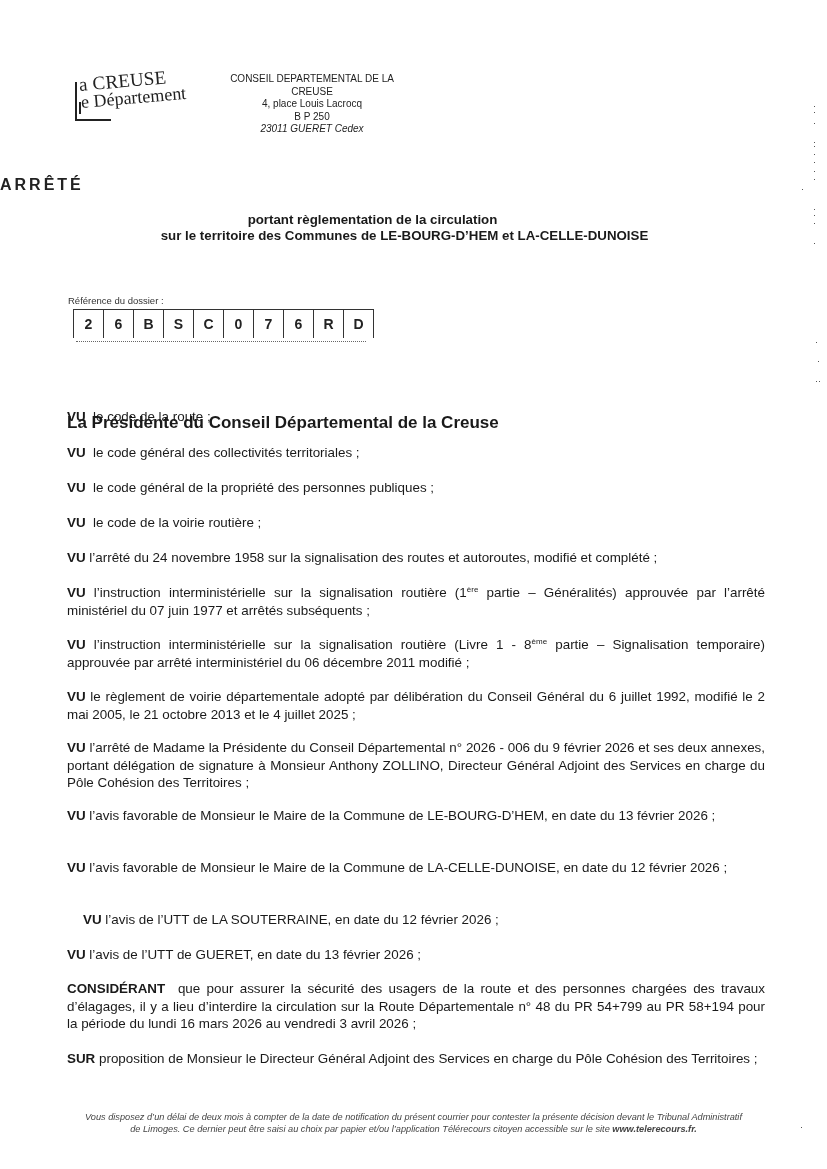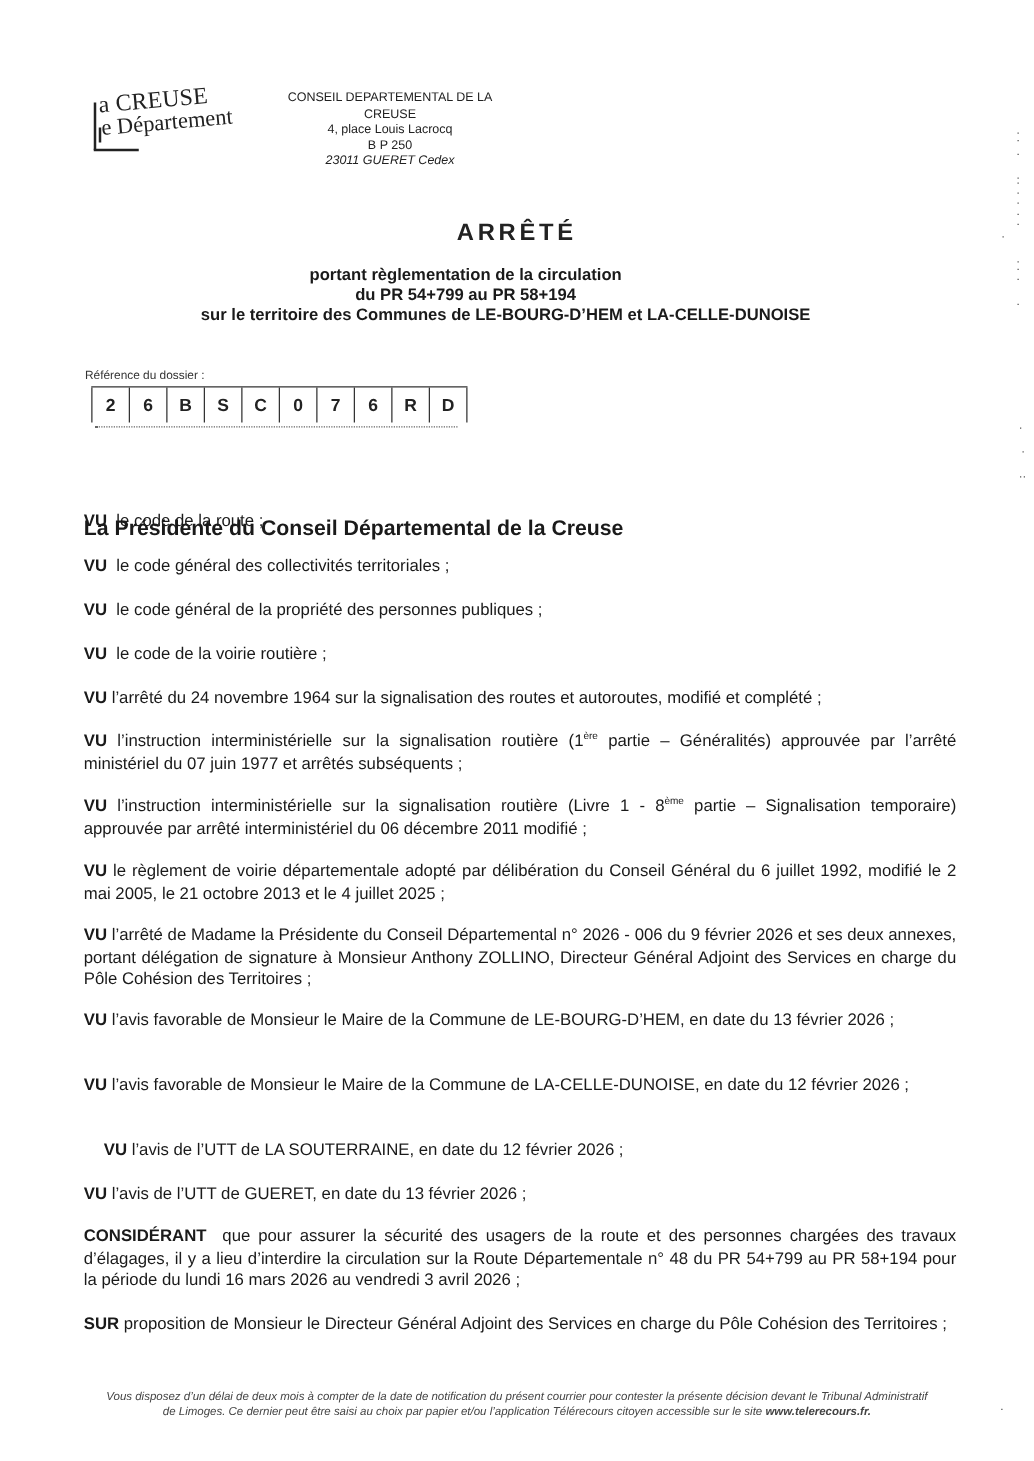--- a/index.html
+++ b/index.html
@@ -19,22 +19,22 @@
     .logo .l1 { position: absolute; left: 6px; top: 0px; font-size: 19px; transform: rotate(-5deg); transform-origin: left bottom; letter-spacing: 0.2px; }
     .logo .l2 { position: absolute; left: 8px; top: 18px; font-size: 18px; transform: rotate(-5deg); transform-origin: left bottom; }
 
     .address {
       left: 212px; top: 73px; width: 200px; text-align: center;
       font-size: 10px; line-height: 12.5px; color: #222;
     }
     .address .city { font-style: italic; }
 
     .title {
-      left: 0; width: 827px; top: 176px; text-align: center;
-      font-weight: bold; font-size: 19px; letter-spacing: 3px; color: #222;
+      left: 0; width: 827px; top: 176px; 
+      font-weight: bold; font-size: 16px; letter-spacing: 3px; color: #222;
     }
     .subtitle {
       left: 0; width: 745px; top: 212px; text-align: center;
       font-weight: bold; font-size: 13.3px; line-height: 16px; color: #1a1a1a;
     }
     .subtitle .last { padding-left: 64px; }
 
     .ref-label { left: 68px; top: 295px; font-size: 9.5px; color: #333; }
     .ref-boxes {
       left: 73px; top: 309px; height: 30px; display: flex;
@@ -80,21 +80,20 @@
   <div>CREUSE</div>
   <div>4, place Louis Lacrocq</div>
   <div>B P  250</div>
   <div class="city">23011 GUERET Cedex</div>
 </div>
 
 <div class="abs title">ARRÊTÉ</div>
 
 <div class="abs subtitle">
   <div>portant règlementation de la circulation</div>
-  <div>du PR 54+799 au PR 58+194</div>
   <div class="last">sur le territoire des Communes de LE-BOURG-D’HEM et LA-CELLE-DUNOISE</div>
 </div>
 
 <div class="abs ref-label">Référence du dossier :</div>
 <div class="abs ref-boxes">
   <div class="ref-box">2</div>
   <div class="ref-box">6</div>
   <div class="ref-box">B</div>
   <div class="ref-box">S</div>
   <div class="ref-box">C</div>
@@ -114,21 +113,21 @@
 <div class="abs body-text" style="top:444px;">
   <b>VU</b>&nbsp;&nbsp;<span>le code général des collectivités territoriales ;</span>
 </div>
 <div class="abs body-text" style="top:479px;">
   <b>VU</b>&nbsp;&nbsp;<span>le code général de la propriété des personnes publiques ;</span>
 </div>
 <div class="abs body-text" style="top:514px;">
   <b>VU</b>&nbsp;&nbsp;<span>le code de la voirie routière ;</span>
 </div>
 <div class="abs body-text" style="top:549px;">
-  <b>VU</b> <span>l’arrêté du 24 novembre 1964 sur la signalisation des routes et autoroutes, modifié et complété ;</span>
+  <b>VU</b> <span>l’arrêté du 24 novembre 1958 sur la signalisation des routes et autoroutes, modifié et complété ;</span>
 </div>
 <div class="abs body-text" style="top:584px;">
   <b>VU</b> <span>l’instruction interministérielle sur la signalisation routière (1</span><sup>ère</sup><span> partie – Généralités) approuvée par l’arrêté ministériel du 07 juin 1977 et arrêtés subséquents ;</span>
 </div>
 <div class="abs body-text" style="top:636px;">
   <b>VU</b> <span>l’instruction interministérielle sur la signalisation routière (Livre 1 - 8</span><sup>ème</sup><span> partie – Signalisation temporaire) approuvée par arrêté interministériel du 06 décembre 2011 modifié ;</span>
 </div>
 <div class="abs body-text" style="top:688px;">
   <b>VU</b> <span>le règlement de voirie départementale adopté par délibération du Conseil Général du 6 juillet 1992, modifié le 2 mai 2005, le 21 octobre 2013 et le 4 juillet 2025 ;</span>
 </div>

